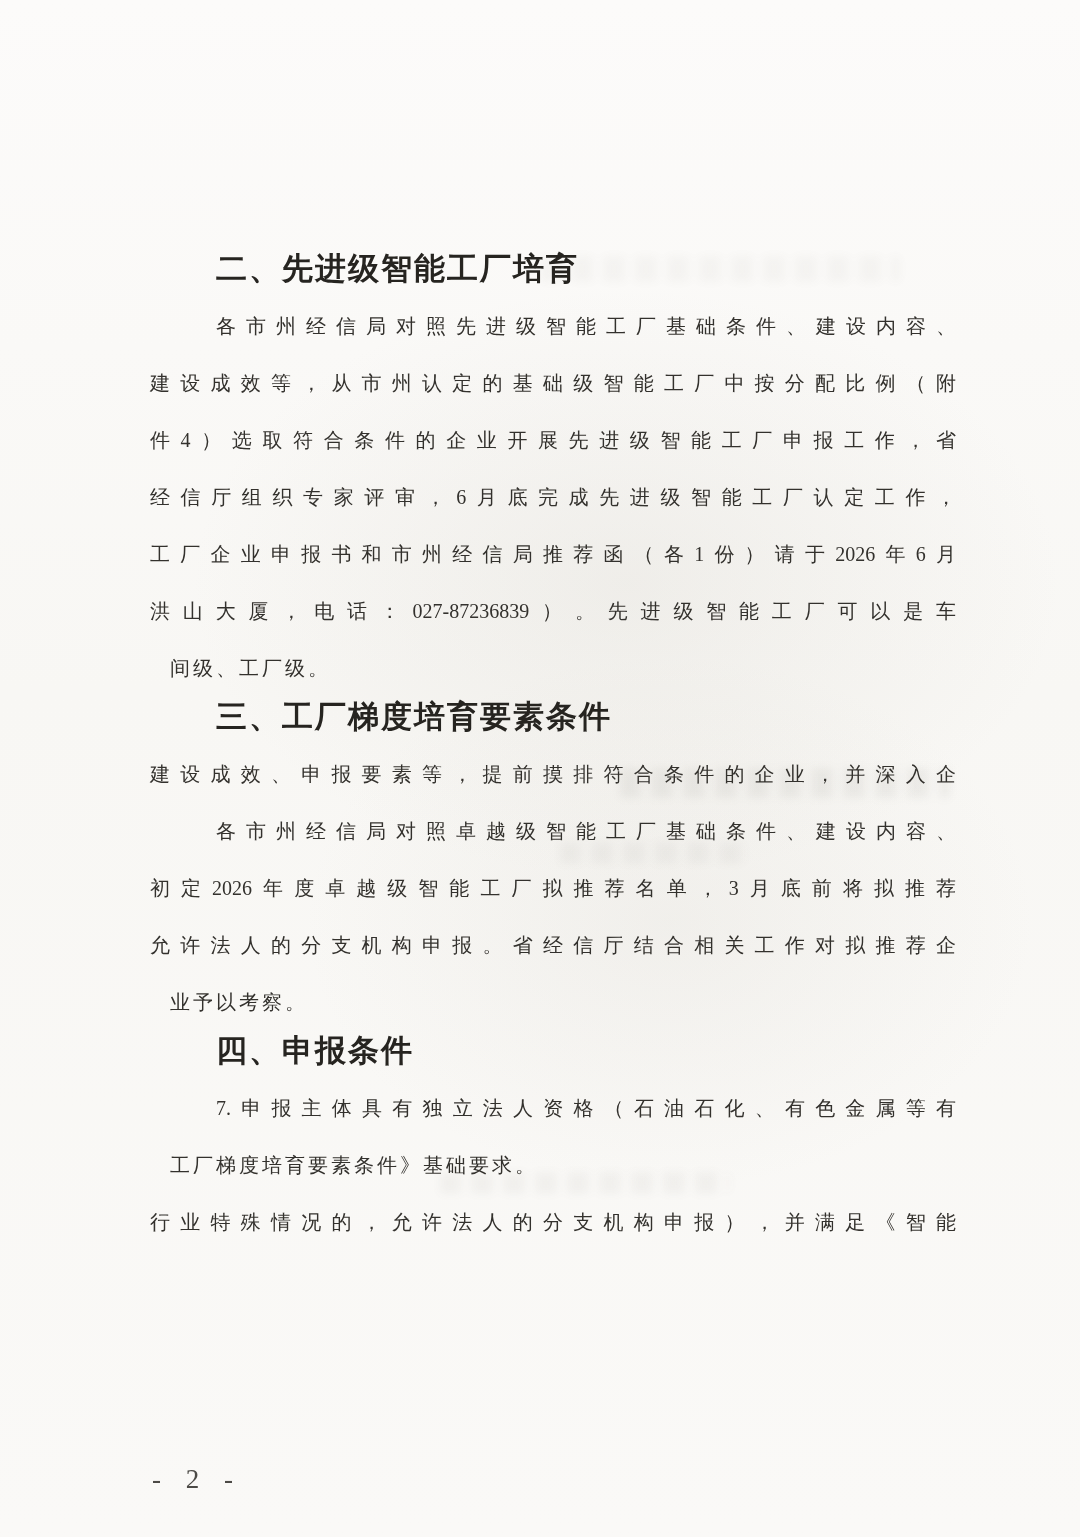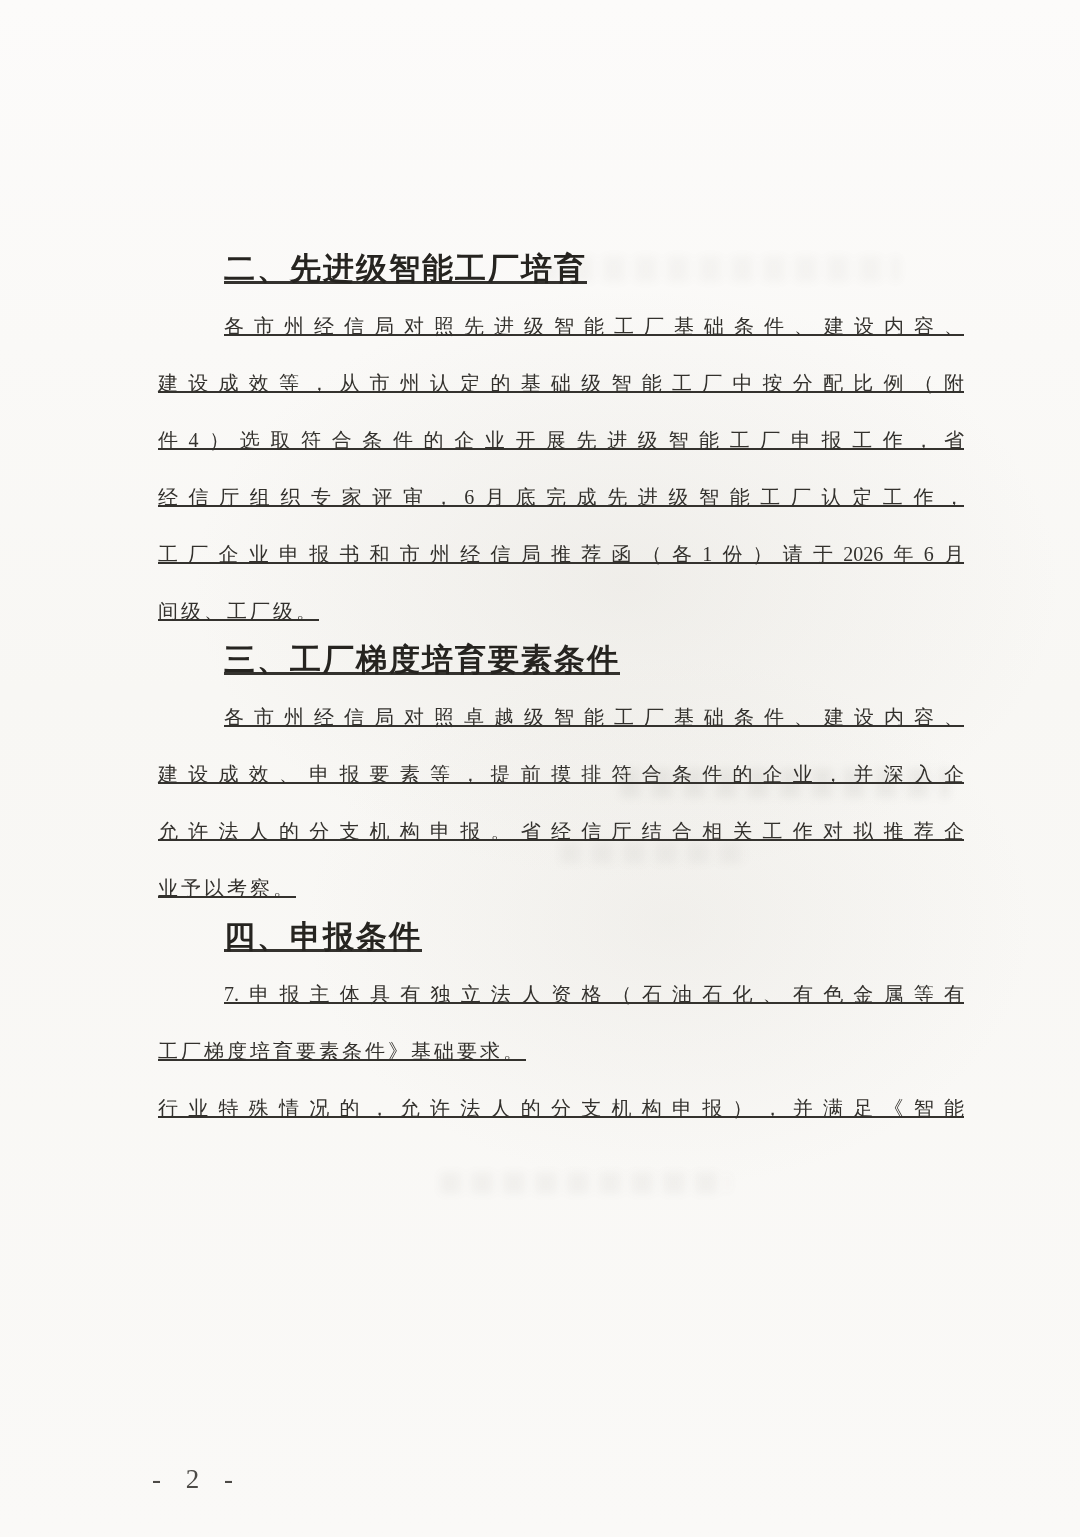--- a/index.html
+++ b/index.html
@@ -16,24 +16,23 @@
     background-color: #fbfaf8;
     background-image:
       radial-gradient(ellipse 620px 420px at 58% 38%, rgba(205,201,192,0.22), transparent 70%),
       radial-gradient(ellipse 520px 380px at 62% 60%, rgba(205,201,192,0.18), transparent 70%),
       linear-gradient(180deg, #fcfbfa 0%, #f8f7f4 45%, #faf9f7 100%);
     font-family: "Liberation Serif", serif;
     color: #34322e;
   }
   .content {
     position: absolute;
-    left: 158px;
+    left: 150px;
     top: 240px;
     width: 806px;
-    text-decoration: underline;
   }
   .heading {
     font-family: "Liberation Sans", sans-serif;
     font-weight: 700;
     font-size: 31px;
     letter-spacing: 2px;
     color: #262420;
     padding-left: 66px;
     height: 58px;
     line-height: 58px;
@@ -47,20 +46,21 @@
     line-height: 57px;
     color: #33312d;
     text-align: justify;
     text-align-last: justify;
     text-justify: inter-character;
   }
   .bline.indent { padding-left: 66px; }
   .bline.last {
     text-align-last: left;
     letter-spacing: 3px;
+    margin-left: 20px;
   }
   .pagenum {
     position: absolute;
     left: 152px;
     top: 1464px;
     font-size: 27px;
     letter-spacing: 9px;
     color: #4c4a46;
     font-family: "Liberation Serif", serif;
   }
@@ -88,24 +88,26 @@
   <div class="ghost g2"></div>
   <div class="ghost g3"></div>
 
   <main class="content" id="content">
       <div class="heading">二、先进级智能工厂培育</div>
       <div class="bline indent">各市州经信局对照先进级智能工厂基础条件、建设内容、</div>
       <div class="bline">建设成效等，从市州认定的基础级智能工厂中按分配比例（附</div>
       <div class="bline">件4）选取符合条件的企业开展先进级智能工厂申报工作，省</div>
       <div class="bline">经信厅组织专家评审，6月底完成先进级智能工厂认定工作，</div>
       <div class="bline">工厂企业申报书和市州经信局推荐函（各1份）请于2026年6月</div>
+      <div class="bline">洪山大厦，电话：027-87236839）。先进级智能工厂可以是车</div>
       <div class="bline last">间级、工厂级。</div>
       <div class="heading">三、工厂梯度培育要素条件</div>
+      <div class="bline">建设成效、申报要素等，提前摸排符合条件的企业，并深入企</div>
       <div class="bline indent">各市州经信局对照卓越级智能工厂基础条件、建设内容、</div>
-      <div class="bline">建设成效、申报要素等，提前摸排符合条件的企业，并深入企</div>
+      <div class="bline">初定2026年度卓越级智能工厂拟推荐名单，3月底前将拟推荐</div>
       <div class="bline">允许法人的分支机构申报。省经信厅结合相关工作对拟推荐企</div>
       <div class="bline last">业予以考察。</div>
       <div class="heading">四、申报条件</div>
       <div class="bline indent">7.申报主体具有独立法人资格（石油石化、有色金属等有</div>
       <div class="bline last">工厂梯度培育要素条件》基础要求。</div>
       <div class="bline">行业特殊情况的，允许法人的分支机构申报），并满足《智能</div>
     </main>
 
   <div class="pagenum">- 2 -</div>
 </div>

